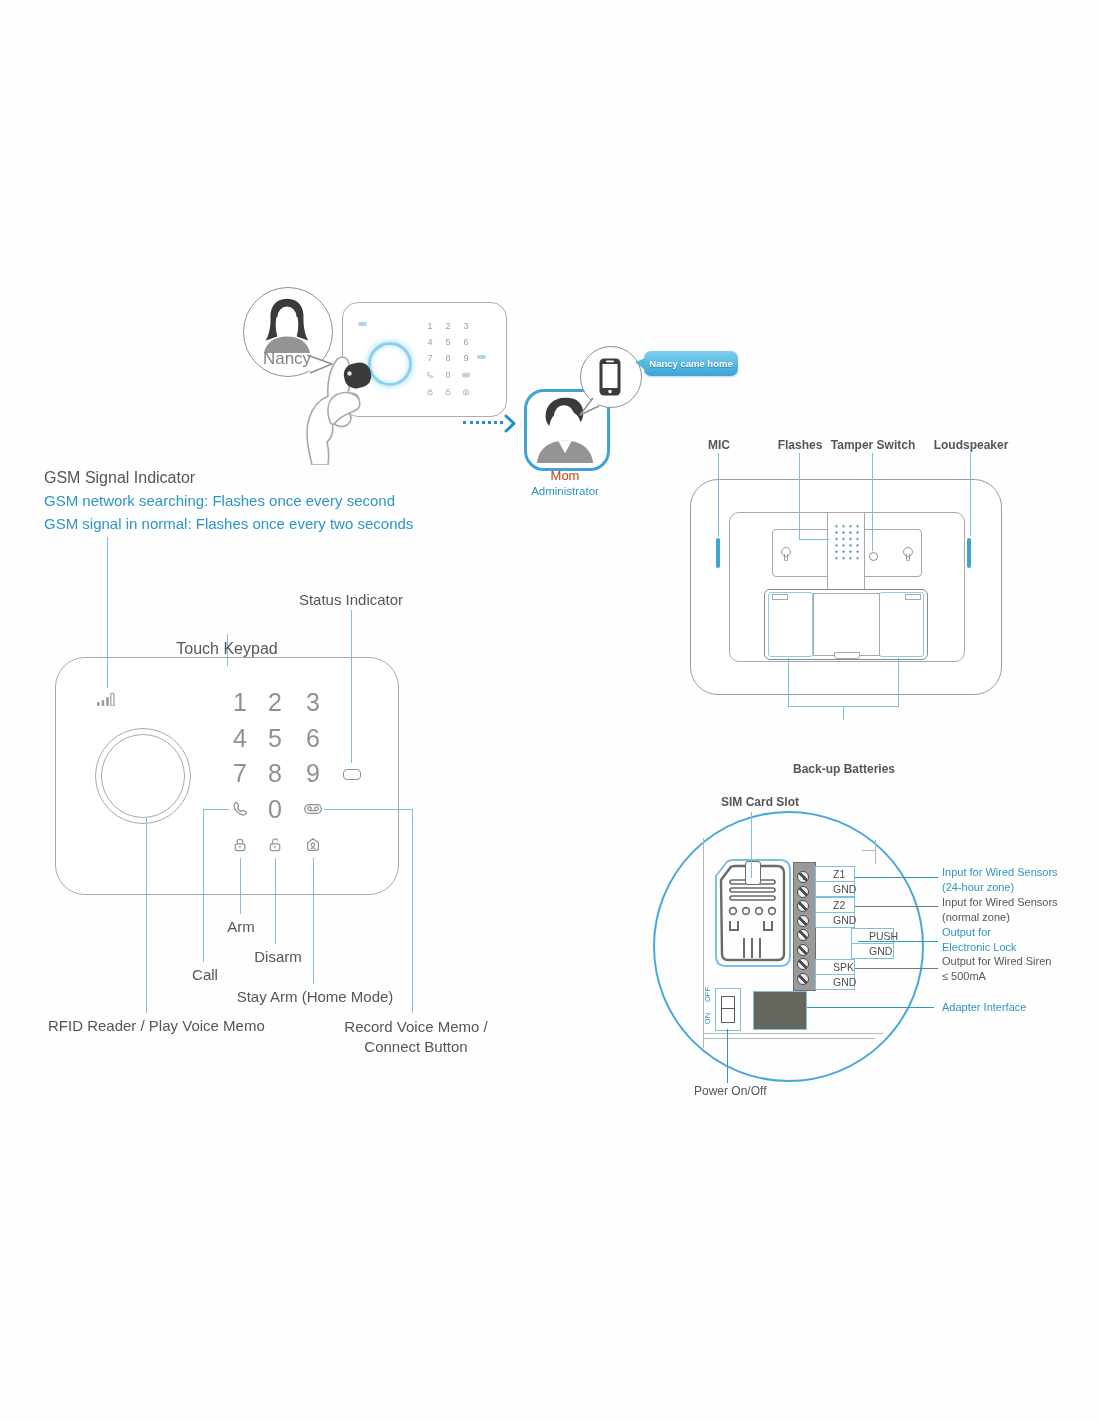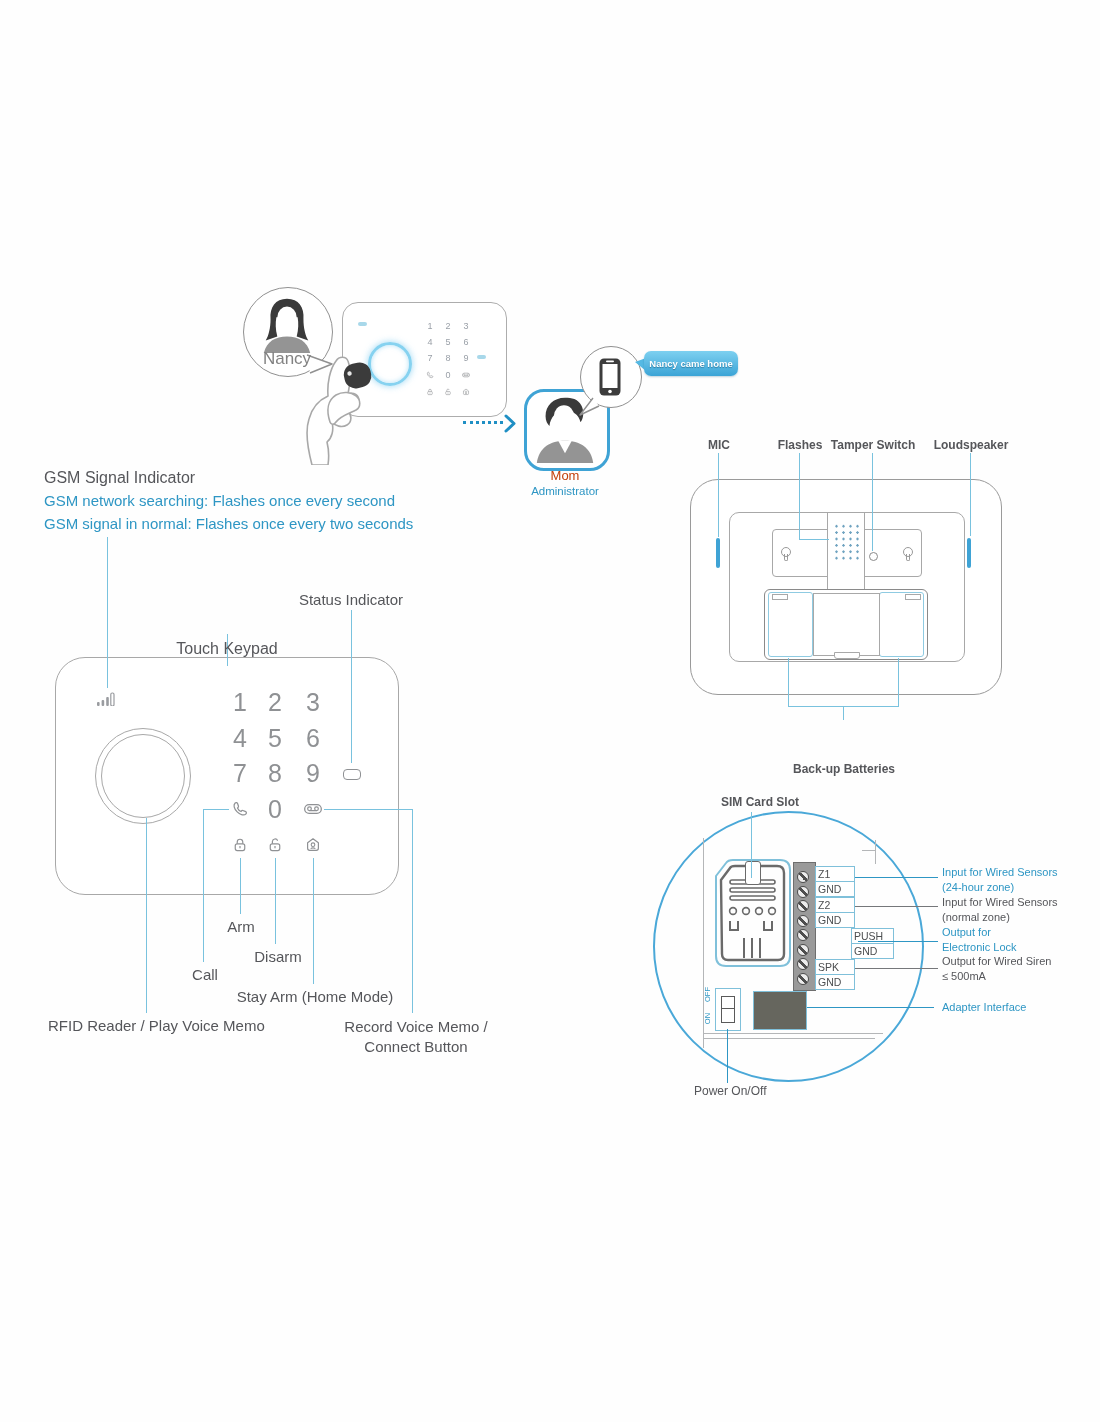--- a/index.html
+++ b/index.html
@@ -17,21 +17,21 @@
   .lbl{position:absolute;font-size:15px;color:#55565a;white-space:nowrap;}
   .sm{font-size:12px;font-weight:bold;}
   .blue-t{color:#2e96c4;}
   .ctr{transform:translateX(-50%);text-align:center;}
   
   .dig{position:absolute;transform:translate(-50%,-50%);font-size:25px;color:#8f9194;}
   .mdig{position:absolute;transform:translate(-50%,-50%);font-size:9px;color:#9aa0a8;}
   .keyic{position:absolute;transform:translate(-50%,-50%);}
   
   .tbox{position:absolute;border:1.3px solid #7fc0da;background:#fff;}
-  .trow{height:14.2px;line-height:14.5px;font-size:10.5px;color:#4c4e50;padding-left:2px;}
+  .trow{height:14.2px;line-height:14.5px;font-size:10.5px;color:#4c4e50;padding-left:17px;}
   .trow + .trow{border-top:1.2px solid #7fc0da;}
   .screw{position:absolute;width:10px;height:10px;border:1.4px solid #4e4e4e;border-radius:50%;
          background:linear-gradient(45deg,#ececec 40%,#4e4e4e 40%,#4e4e4e 60%,#ececec 60%);}
   .ann{position:absolute;font-size:11px;white-space:nowrap;}
   .keyhole{position:absolute;width:8px;height:8px;border:1.2px solid #9a9a9a;border-radius:50%;}
   .keyhole::after{content:"";position:absolute;left:1.8px;top:6px;width:2.6px;height:6px;
          border:1.2px solid #9a9a9a;border-top:none;border-radius:0 0 2px 2px;}
   .holes{position:absolute;left:833px;top:523px;width:27px;height:37px;
          background-image:radial-gradient(circle,#6fa3c0 1.1px,transparent 1.4px);
          background-size:7px 6.4px;}

